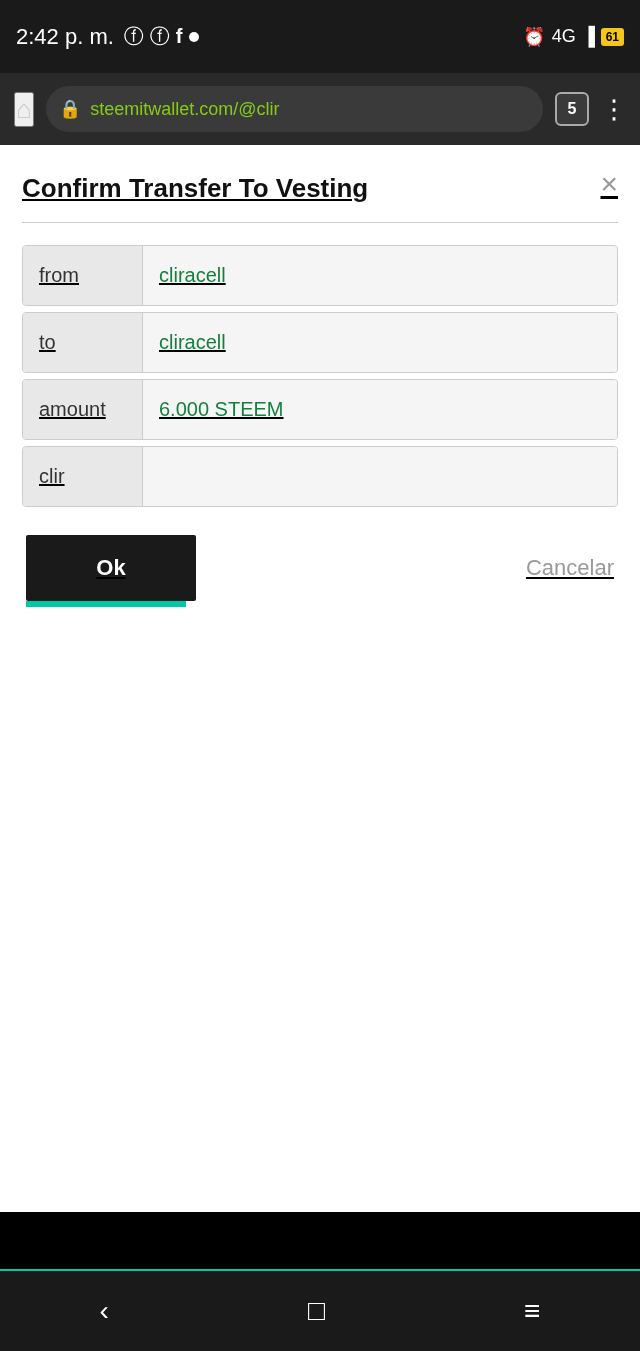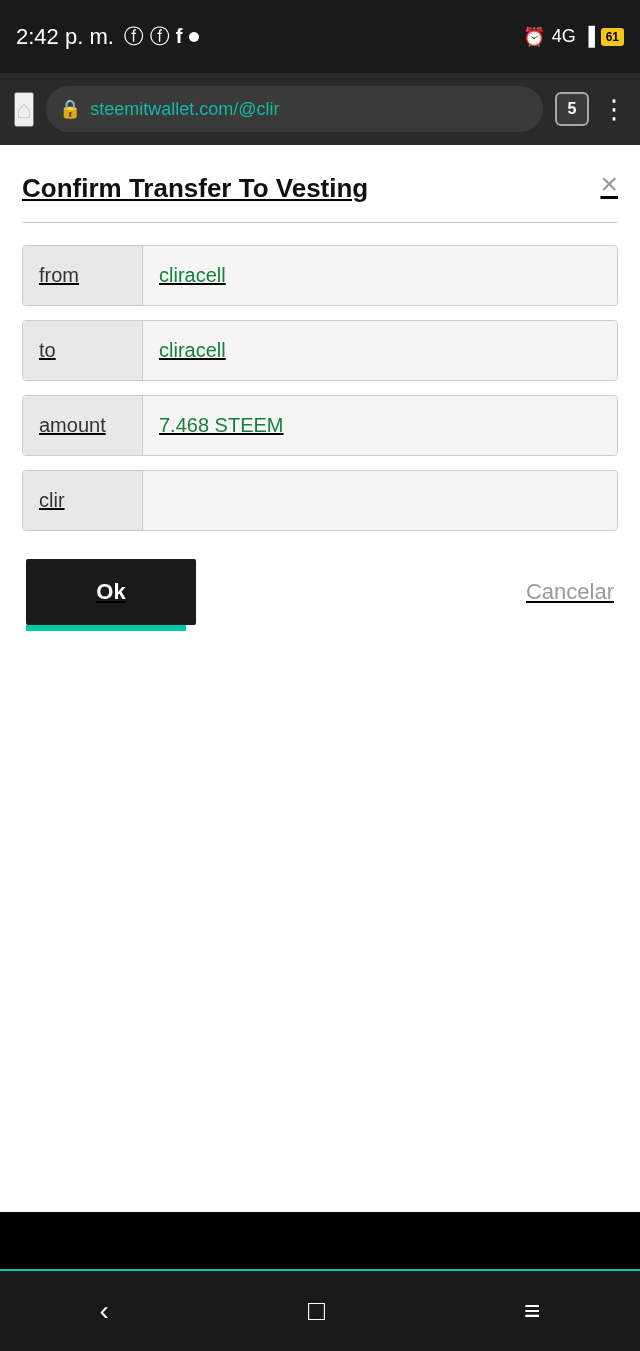--- a/index.html
+++ b/index.html
@@ -84,21 +84,21 @@
       padding: 0 14px;
       gap: 8px;
     }
 
     .lock-icon {
       color: #aaa;
       font-size: 18px;
     }
 
     .address-text {
-      color: #14b8a6;
+      color: #84cc16;
       font-size: 18px;
       flex: 1;
       white-space: nowrap;
       overflow: hidden;
       text-overflow: ellipsis;
     }
 
     .tab-badge {
       background: #3a3a3a;
       border: 2px solid #aaa;
@@ -162,21 +162,21 @@
       height: 1px;
       background: #ccc;
       margin-bottom: 22px;
     }
 
     
     .form-field {
       display: flex;
       border: 1px solid #ccc;
       border-radius: 4px;
-      margin-bottom: 14px;
+      margin-bottom: 6px;
       overflow: hidden;
       background: #f5f5f5;
     }
 
     .field-label {
       background: #e8e8e8;
       color: #333;
       font-size: 20px;
       padding: 18px 16px;
       min-width: 120px;
@@ -328,21 +328,21 @@
       <span class="field-value">cliracell</span>
     </div>
 
     <div class="form-field">
       <span class="field-label">to</span>
       <span class="field-value">cliracell</span>
     </div>
 
     <div class="form-field">
       <span class="field-label">amount</span>
-      <span class="field-value">7.468 STEEM</span>
+      <span class="field-value">6.000 STEEM</span>
     </div>
 
     <div class="form-field">
       <span class="field-label">clir</span>
       <span class="field-value"></span>
     </div>
 
     <div class="button-row">
       <button class="ok-btn">Ok</button>
       <button class="cancel-btn">Cancelar</button>

